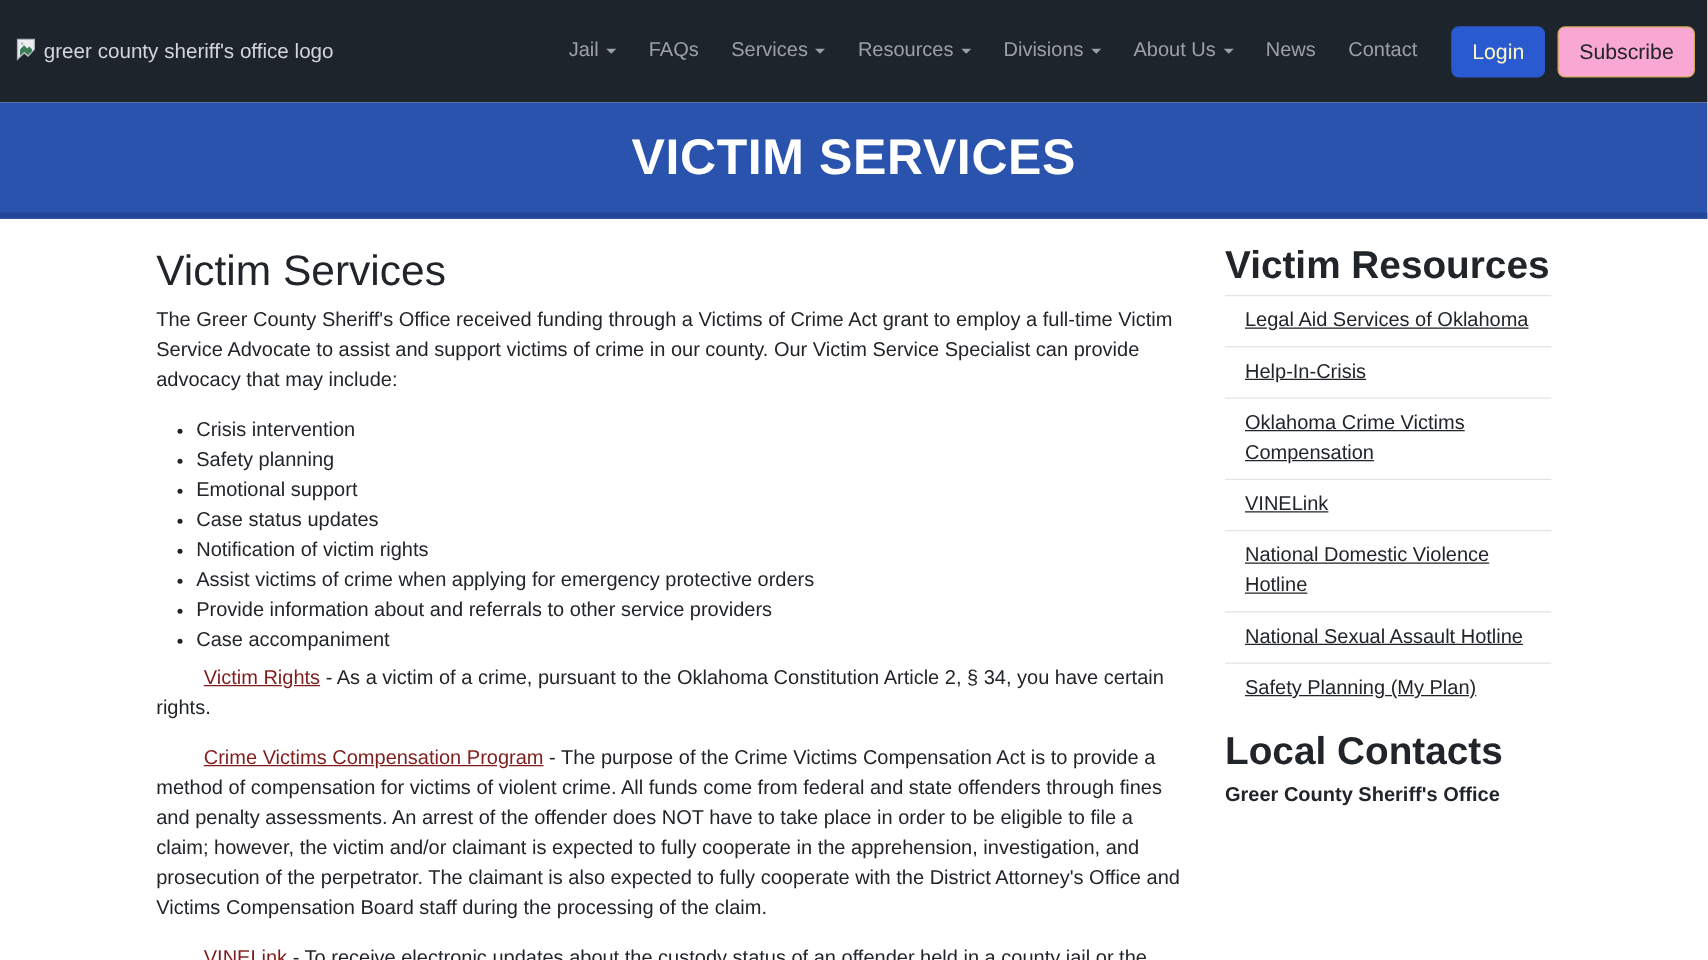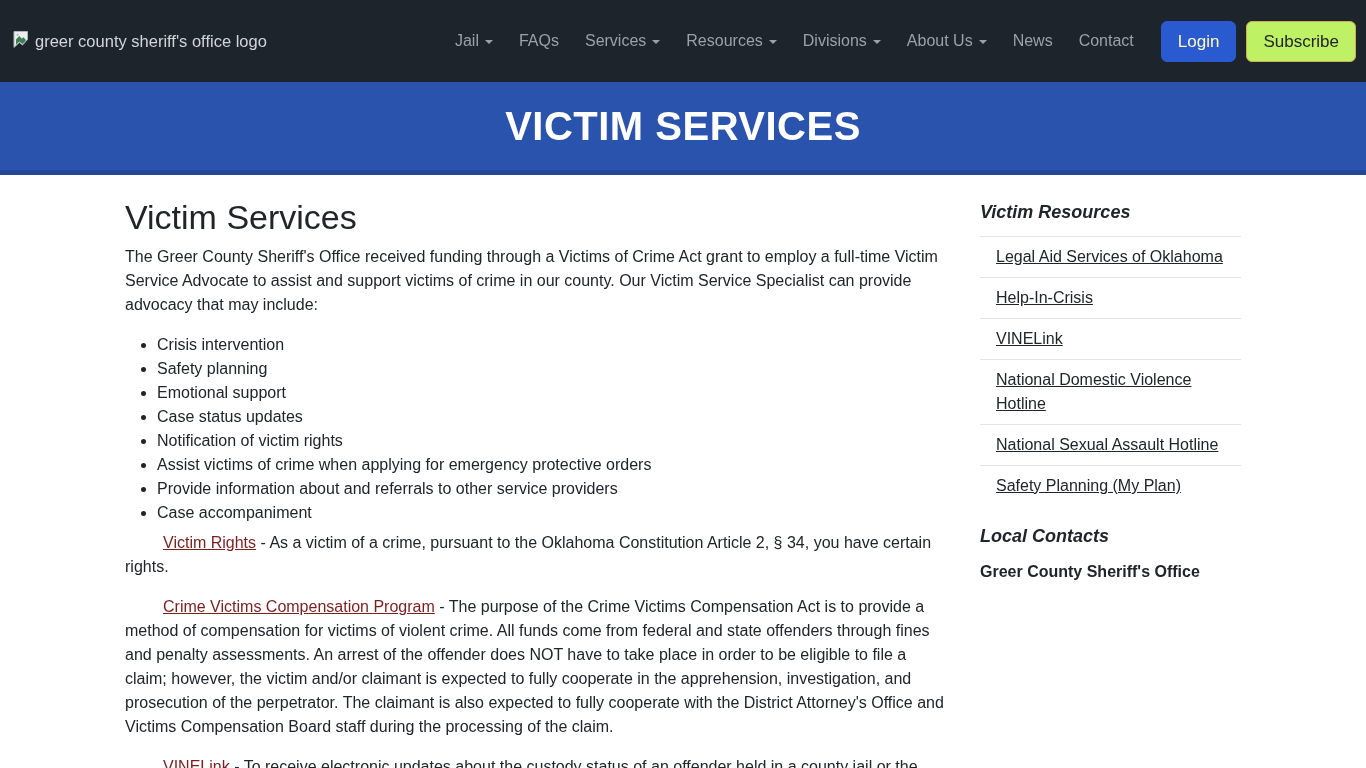--- a/index.html
+++ b/index.html
@@ -63,21 +63,21 @@
     font-family: inherit;
   }
   .btn-login {
     margin-left: 14px;
     background: #2a5ad0;
     border-color: #2a5ad0;
     color: #fef9c3;
   }
   .btn-subscribe {
     margin-left: 10px;
-    background: #bef264;
+    background: #f9a8d4;
     border-color: #d3ab58;
     color: #212529;
     text-align: right;
   }
 
   
   .banner {
     height: 93px;
     background: #2a53ad;
     border-bottom: 5px solid #24479b;
@@ -122,25 +122,24 @@
     color: #7f1d1d;
     font-weight: 400;
     text-decoration: underline;
     cursor: pointer;
     margin-left: 38px;
   }
 
   
   .side-heading {
     margin: 0 0 10px 0;
-    font-size: 18px;
+    font-size: 31px;
     font-weight: 700;
     line-height: 28px;
     color: #212529;
-    font-style: italic;
   }
   .resource-list {
     border-top: 1px solid #e4e4e6;
     margin-bottom: 16px;
   }
   .resource-item {
     padding: 8px 8px 8px 16px;
     border-bottom: 1px solid #e4e4e6;
     line-height: 24px;
   }
@@ -211,20 +210,21 @@
 
     <p><a class="content-link">VINELink</a><span> - To receive electronic updates about the custody status of an offender held in a county jail or the Oklahoma Department of Corrections, visit the VINELink website at https://vinelink.vineapps.com/state/OK/ENGLISH</span></p>
   </div>
 
   <aside class="side-col">
     <h3 class="side-heading">Victim Resources</h3>
 
     <div class="resource-list">
       <div class="resource-item"><a>Legal Aid Services of Oklahoma</a></div>
       <div class="resource-item"><a>Help-In-Crisis</a></div>
+      <div class="resource-item"><a>Oklahoma Crime Victims Compensation</a></div>
       <div class="resource-item"><a>VINELink</a></div>
       <div class="resource-item"><a>National Domestic Violence Hotline</a></div>
       <div class="resource-item"><a>National Sexual Assault Hotline</a></div>
       <div class="resource-item"><a>Safety Planning (My Plan)</a></div>
     </div>
 
     <h3 class="side-heading">Local Contacts</h3>
 
 
     <div class="contact-block">

